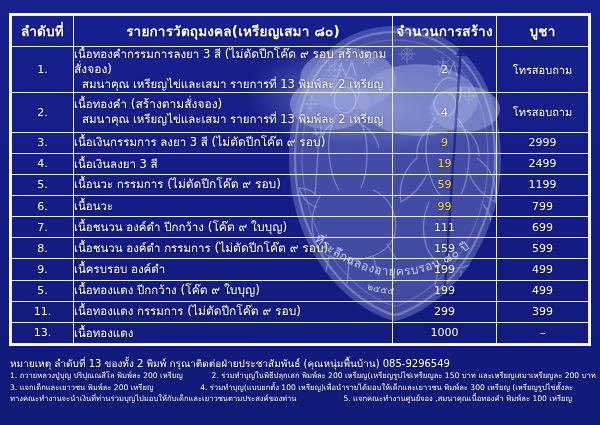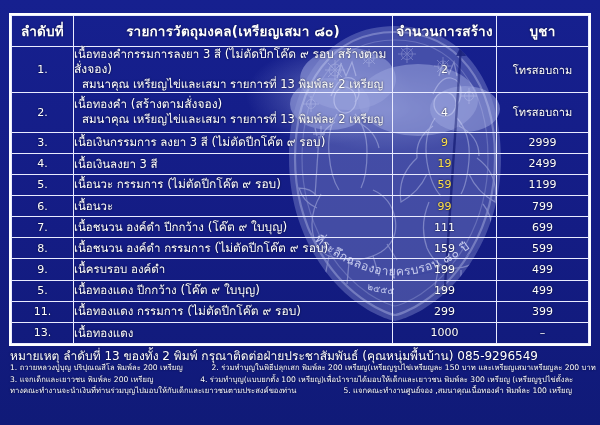--- a/index.html
+++ b/index.html
@@ -78,22 +78,23 @@
   .gold{color:#ffe24d;text-shadow:0 0 2px rgba(0,0,0,.8);}
 
   tr.tall td{height:38px;}
 
   
   #notes{
     position:absolute;left:10px;top:350px;width:582px;
     color:#ffffff;
   }
   .note-head{
-    font-size:12px;line-height:12px;white-space:nowrap;
+    font-size:10px;line-height:12px;white-space:nowrap;
     text-shadow:0 0 2px rgba(0,0,0,.7);
+    margin-top:8px;
   }
   .note-row{
     font-size:7.6px;line-height:10.5px;white-space:nowrap;
     text-shadow:0 0 2px rgba(0,0,0,.7);
     margin-top:1px;
   }
   .note-row .sp{display:inline-block;width:24px;}
   .note-row .sp-wide{display:inline-block;width:42px;}
 </style>
 </head>

